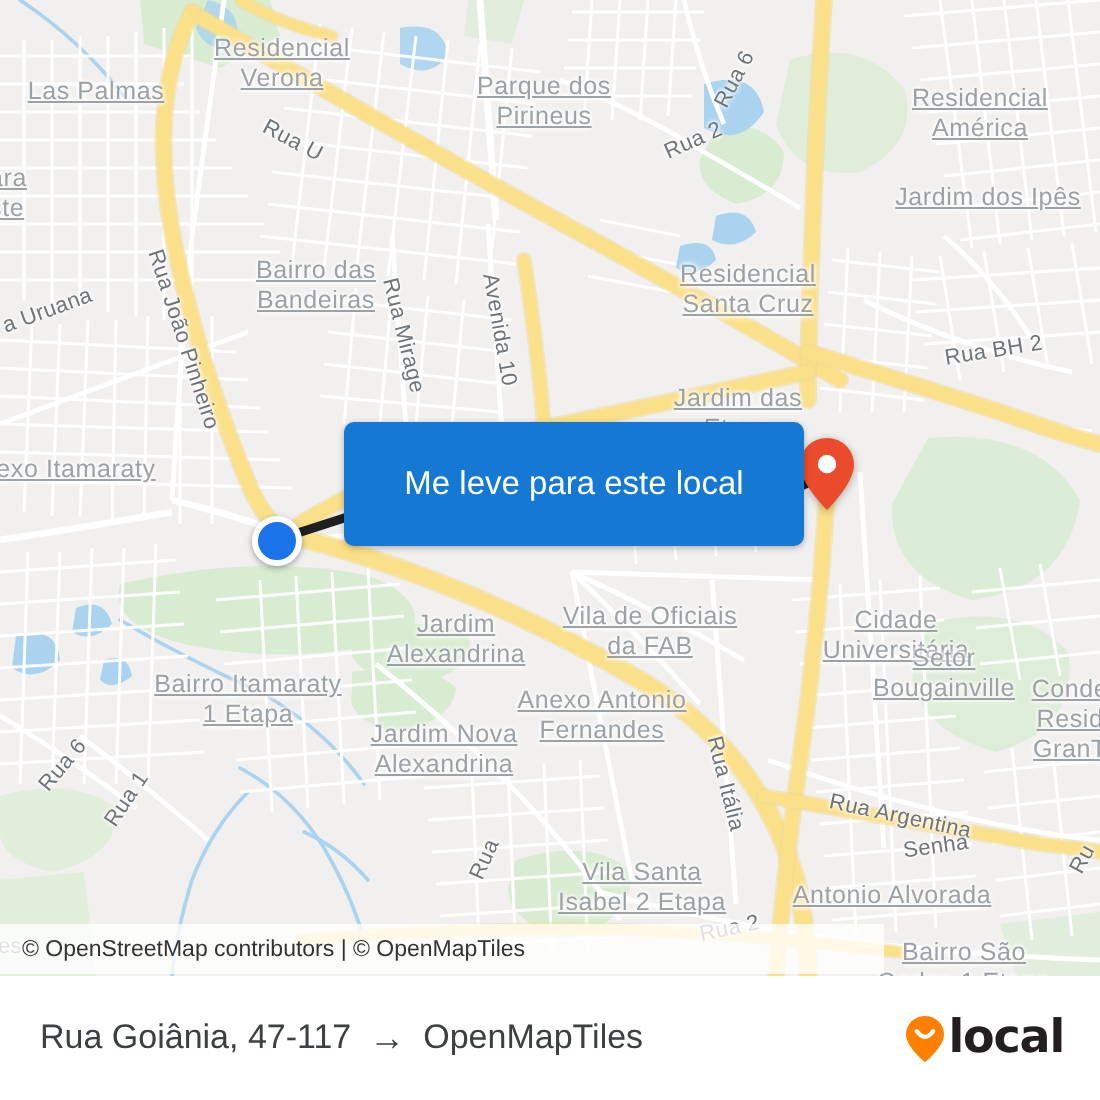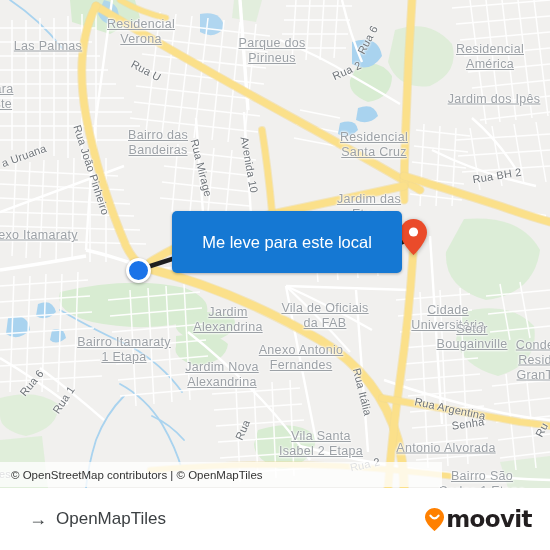--- a/index.html
+++ b/index.html
@@ -445,25 +445,26 @@
       <span class="callout-text">Me leve para este local</span>
     </div>
 
     <div class="attribution">
       <span class="attribution-text">© OpenStreetMap contributors | © OpenMapTiles</span>
     </div>
   </div>
 
   <div class="footer">
     <div class="route">
+      <span>Rua Goiânia, 47-117</span>
       <span class="route-arrow">→</span>
       <span>OpenMapTiles</span>
     </div>
     <div class="brand">
       <svg class="brand-pin" viewBox="0 0 19 23">
         <path d="M9.5 0 C4.25 0 0 4.1 0 9.2 C0 15.6 9.5 23 9.5 23 C9.5 23 19 15.6 19 9.2 C19 4.1 14.75 0 9.5 0 Z" fill="#ff8000"></path>
         <path d="M5.4 7.6 Q9.5 13.2 13.6 7.6" fill="none" stroke="#ffffff" stroke-width="2.1" stroke-linecap="round"></path>
       </svg>
-      <span class="brand-name">moovit</span>
+      <span class="brand-name">local</span>
     </div>
   </div>
 
 </div>
 
 </body></html>

